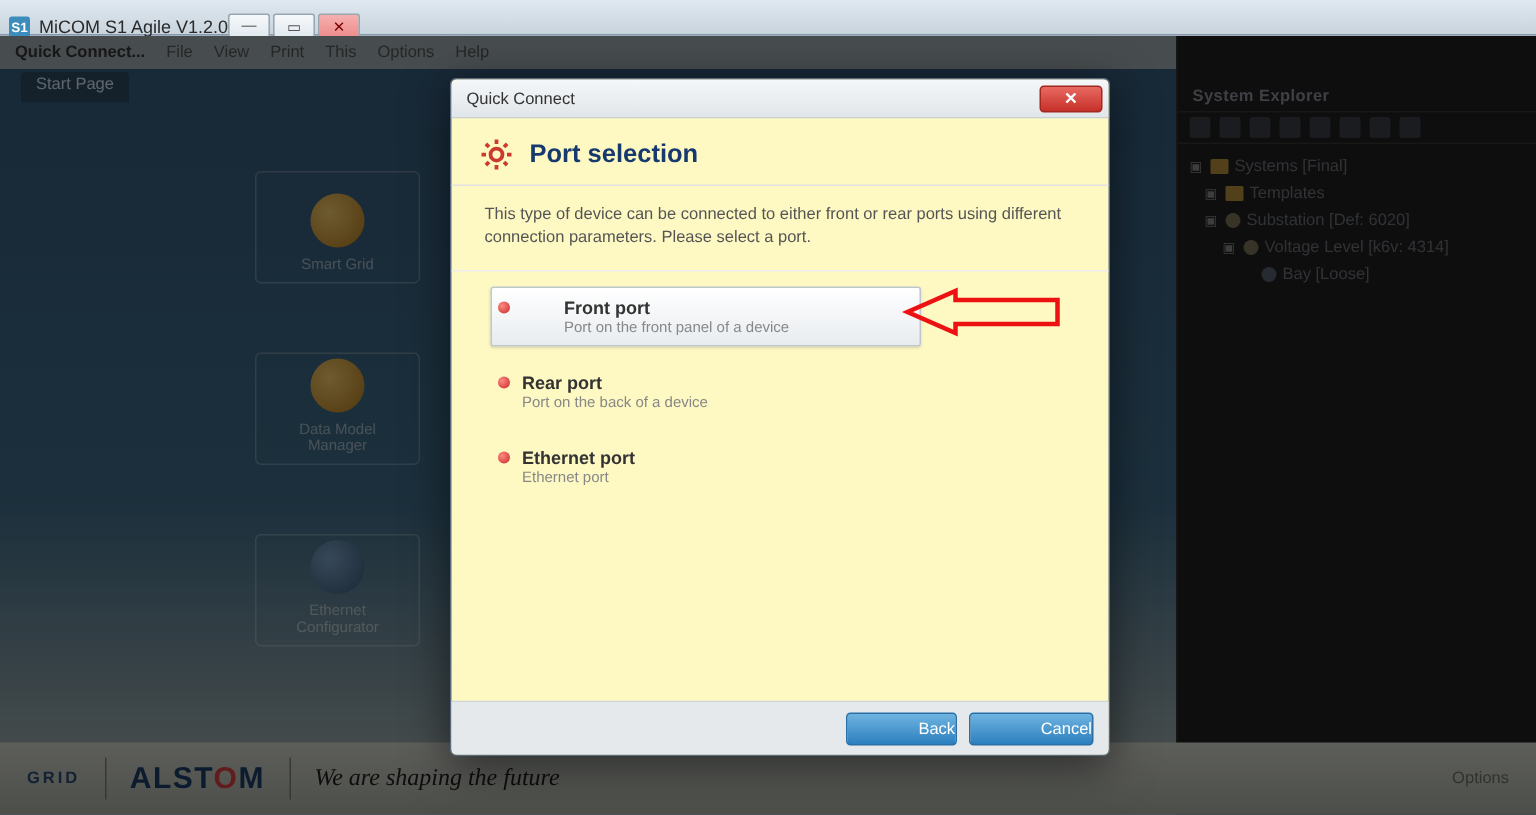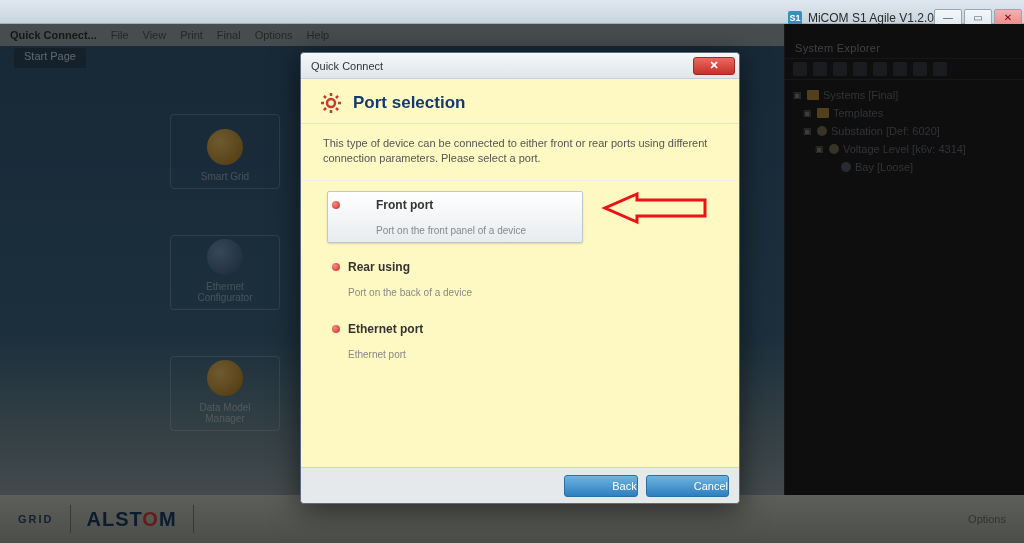--- a/index.html
+++ b/index.html
@@ -2,21 +2,21 @@
 <html><head>
 <meta charset="utf-8">
 <style>
   * { box-sizing: border-box; margin: 0; padding: 0; font-family: "Segoe UI", Tahoma, sans-serif; }
   html, body { width: 1024px; height: 543px; overflow: hidden; background: #1a2a3a; }
 
   
   .outer-titlebar {
     height: 24px;
     background: linear-gradient(to bottom, #dfe8f0, #c8d4dd);
-    display: flex; align-items: center; justify-content: flex-end;
+    display: flex; align-items: center; justify-content: flex-start;
     padding: 12px 2px 0 6px;
     border-bottom: 1px solid #a0b0c0;
   }
   .outer-titlebar .title-text { font-size: 12px; color: #2a2a2a; display: flex; align-items: center; gap: 6px; }
   .outer-titlebar .title-icon {
     width: 14px; height: 14px; background: #3c8dbc; border-radius: 2px; display:inline-flex;align-items:center;justify-content:center;color:#fff;font-size:9px;font-weight:bold;
   }
   .win-controls { display: flex; gap: 2px; }
   .win-btn {
     width: 28px; height: 18px; border: 1px solid #9aa6b0; border-radius: 2px;
@@ -40,21 +40,21 @@
   .start-tab {
     background:#2e4a5e; color:#cfe0ee; font-size:11px; padding: 2px 10px;
     border-top-left-radius:3px; border-top-right-radius:3px;
   }
 
   
   .system-explorer {
     position:absolute; top:0; right:0; width:240px; height:100%;
     background:#1f1f22; border-left:1px solid #333;
   }
-  .system-explorer .se-title { color:#8a8f96; font-size:11px; padding:18px 10px 4px 10px; font-weight:normal; letter-spacing:.3px;}
+  .system-explorer .se-title { color:#8a8f96; font-size:11px; padding:18px 10px 4px 10px; font-weight:bold; letter-spacing:.3px;margin-top:16px;}
   .se-toolbar { height:22px; border-top:1px solid #333;border-bottom:1px solid #333; display:flex; align-items:center; gap:6px; padding:0 8px;}
   .se-toolbar .tb-icon { width:14px;height:14px; background:#3a3f45; border-radius:2px;}
   .se-tree { padding:6px 8px; font-size:11px; color:#6c7075; line-height:18px;}
   .se-tree .node { display:flex; align-items:center; gap:4px; white-space:nowrap; overflow:hidden; text-overflow:ellipsis;}
   .se-tree .ind1{padding-left:10px;} .se-tree .ind2{padding-left:22px;} .se-tree .ind3{padding-left:34px;}
   .folder-icon{width:12px;height:10px;background:#b38f3a;border-radius:1px;display:inline-block;}
   .bullet-icon{width:10px;height:10px;border-radius:50%;background:#7a7255;display:inline-block;}
   .expander{color:#888;font-size:9px;width:10px;display:inline-block;}
 
   
@@ -108,25 +108,25 @@
   .options-area { flex:1; padding:10px 26px 10px 26px; }
   .port-option {
     border:1px solid transparent; border-radius:2px;
     padding:6px 10px 6px 20px; margin-bottom:10px; position:relative;
   }
   .port-option .bullet {
     position:absolute; left:4px; top:9px; width:8px; height:8px; border-radius:50%;
     background:radial-gradient(circle at 35% 35%, #ff8a80, #c62828);
   }
   .port-option .opt-title { font-size:12px; font-weight:bold; color:#333;}
-  .port-option .opt-sub { font-size:10px; color:#888; margin-top:13px;}
+  .port-option .opt-sub { font-size:10px; color:#888; margin-top:1px;}
   .port-option.selected {
     border:1px solid #bfc7ce; background:linear-gradient(to bottom,#ffffff,#e8ecef);
     box-shadow: 0 1px 2px rgba(0,0,0,0.15);
-    width:256px;
+    width:287px;
     padding-left:48px;
   }
 
   .dlg-footer {
     height:36px; background:#e5e9ec; border-top:1px solid #cfd5da;
     border-bottom-left-radius:4px;border-bottom-right-radius:4px;
     display:flex; align-items:center; justify-content:flex-end; gap:8px; padding:0 10px;
   }
   .dlg-btn {
     min-width:58px; height:22px; border-radius:3px;
@@ -155,43 +155,43 @@
   </div>
 </div>
 
 <div class="app-root">
 
   <div class="menubar">
     <span class="quickconnect">Quick Connect...</span>
     <span class="menuitem">File</span>
     <span class="menuitem">View</span>
     <span class="menuitem">Print</span>
-    <span class="menuitem">Final</span>
+    <span class="menuitem">This</span>
     <span class="menuitem">Options</span>
     <span class="menuitem">Help</span>
   </div>
 
   <div class="tabbar">
     <div class="start-tab">Start Page</div>
   </div>
 
   <div class="bg-tiles">
     <div class="bg-tile">
       <div class="circle"></div>
       <span>Smart Grid</span>
     </div>
+    <div class="bg-tile">
+      <div class="circle"></div>
+      <span style="white-space:pre-line;">Data Model
+Manager</span>
+    </div>
     <div class="bg-tile eth">
       <div class="circle"></div>
       <span style="white-space:pre-line;">Ethernet
 Configurator</span>
-    </div>
-    <div class="bg-tile">
-      <div class="circle"></div>
-      <span style="white-space:pre-line;">Data Model
-Manager</span>
     </div>
   </div>
 
   <div class="system-explorer">
     <div class="se-title">System Explorer</div>
     <div class="se-toolbar">
       <span class="tb-icon"></span>
       <span class="tb-icon"></span>
       <span class="tb-icon"></span>
       <span class="tb-icon"></span>
@@ -229,20 +229,21 @@
     </div>
   </div>
 
   <div class="footer">
     <span class="grid-lbl">GRID</span>
     <span class="divider"></span>
     <span class="alstom">
       <span>ALST</span><span class="o">O</span><span>M</span>
     </span>
     <span class="divider"></span>
+    <span class="tagline">We are shaping the future</span>
     <span class="options">Options</span>
   </div>
 
   <div class="dim"></div>
 </div>
 
 <div class="dialog">
   <div class="dlg-titlebar">
     <span>Quick Connect</span>
     <div class="dlg-close">✕</div>
@@ -263,21 +264,21 @@
   <div class="dlg-desc">This type of device can be connected to either front or rear ports using different connection parameters. Please select a port.</div>
 
   <div class="options-area">
     <div class="port-option selected">
       <span class="bullet"></span>
       <div class="opt-title">Front port</div>
       <div class="opt-sub">Port on the front panel of a device</div>
     </div>
     <div class="port-option">
       <span class="bullet"></span>
-      <div class="opt-title">Rear using</div>
+      <div class="opt-title">Rear port</div>
       <div class="opt-sub">Port on the back of a device</div>
     </div>
     <div class="port-option">
       <span class="bullet"></span>
       <div class="opt-title">Ethernet port</div>
       <div class="opt-sub">Ethernet port</div>
     </div>
   </div>
 
   <div class="dlg-footer">

